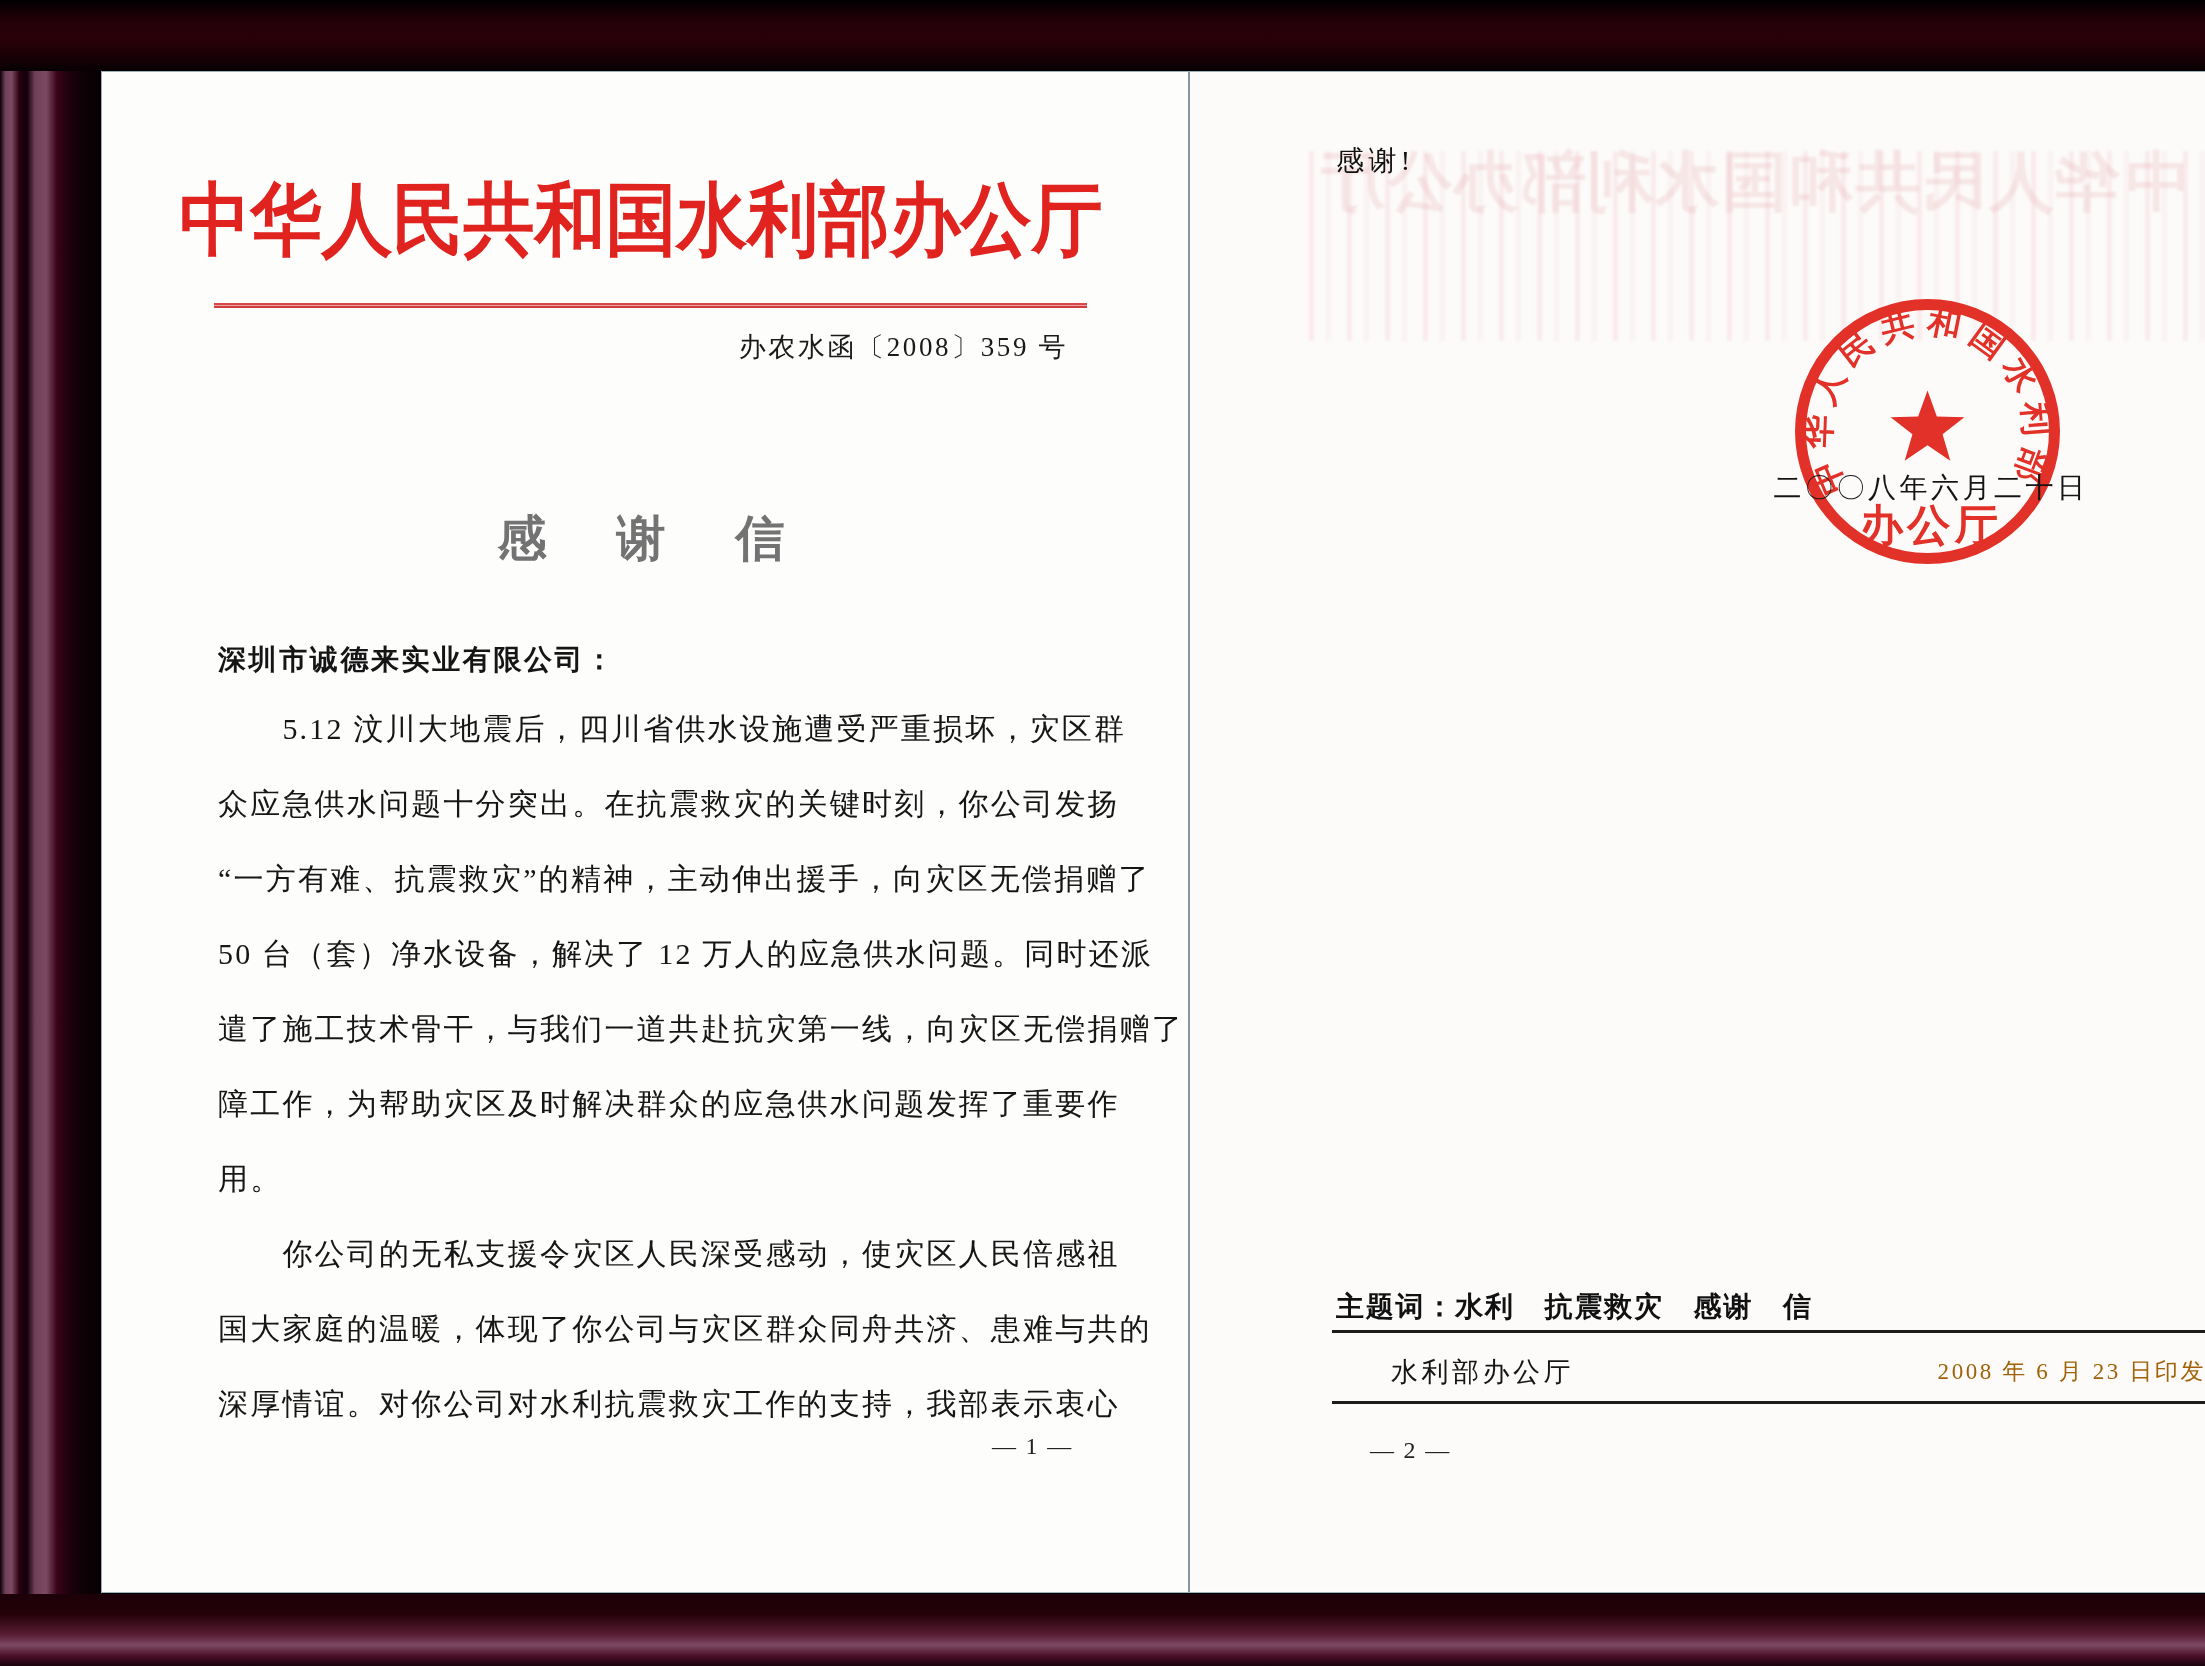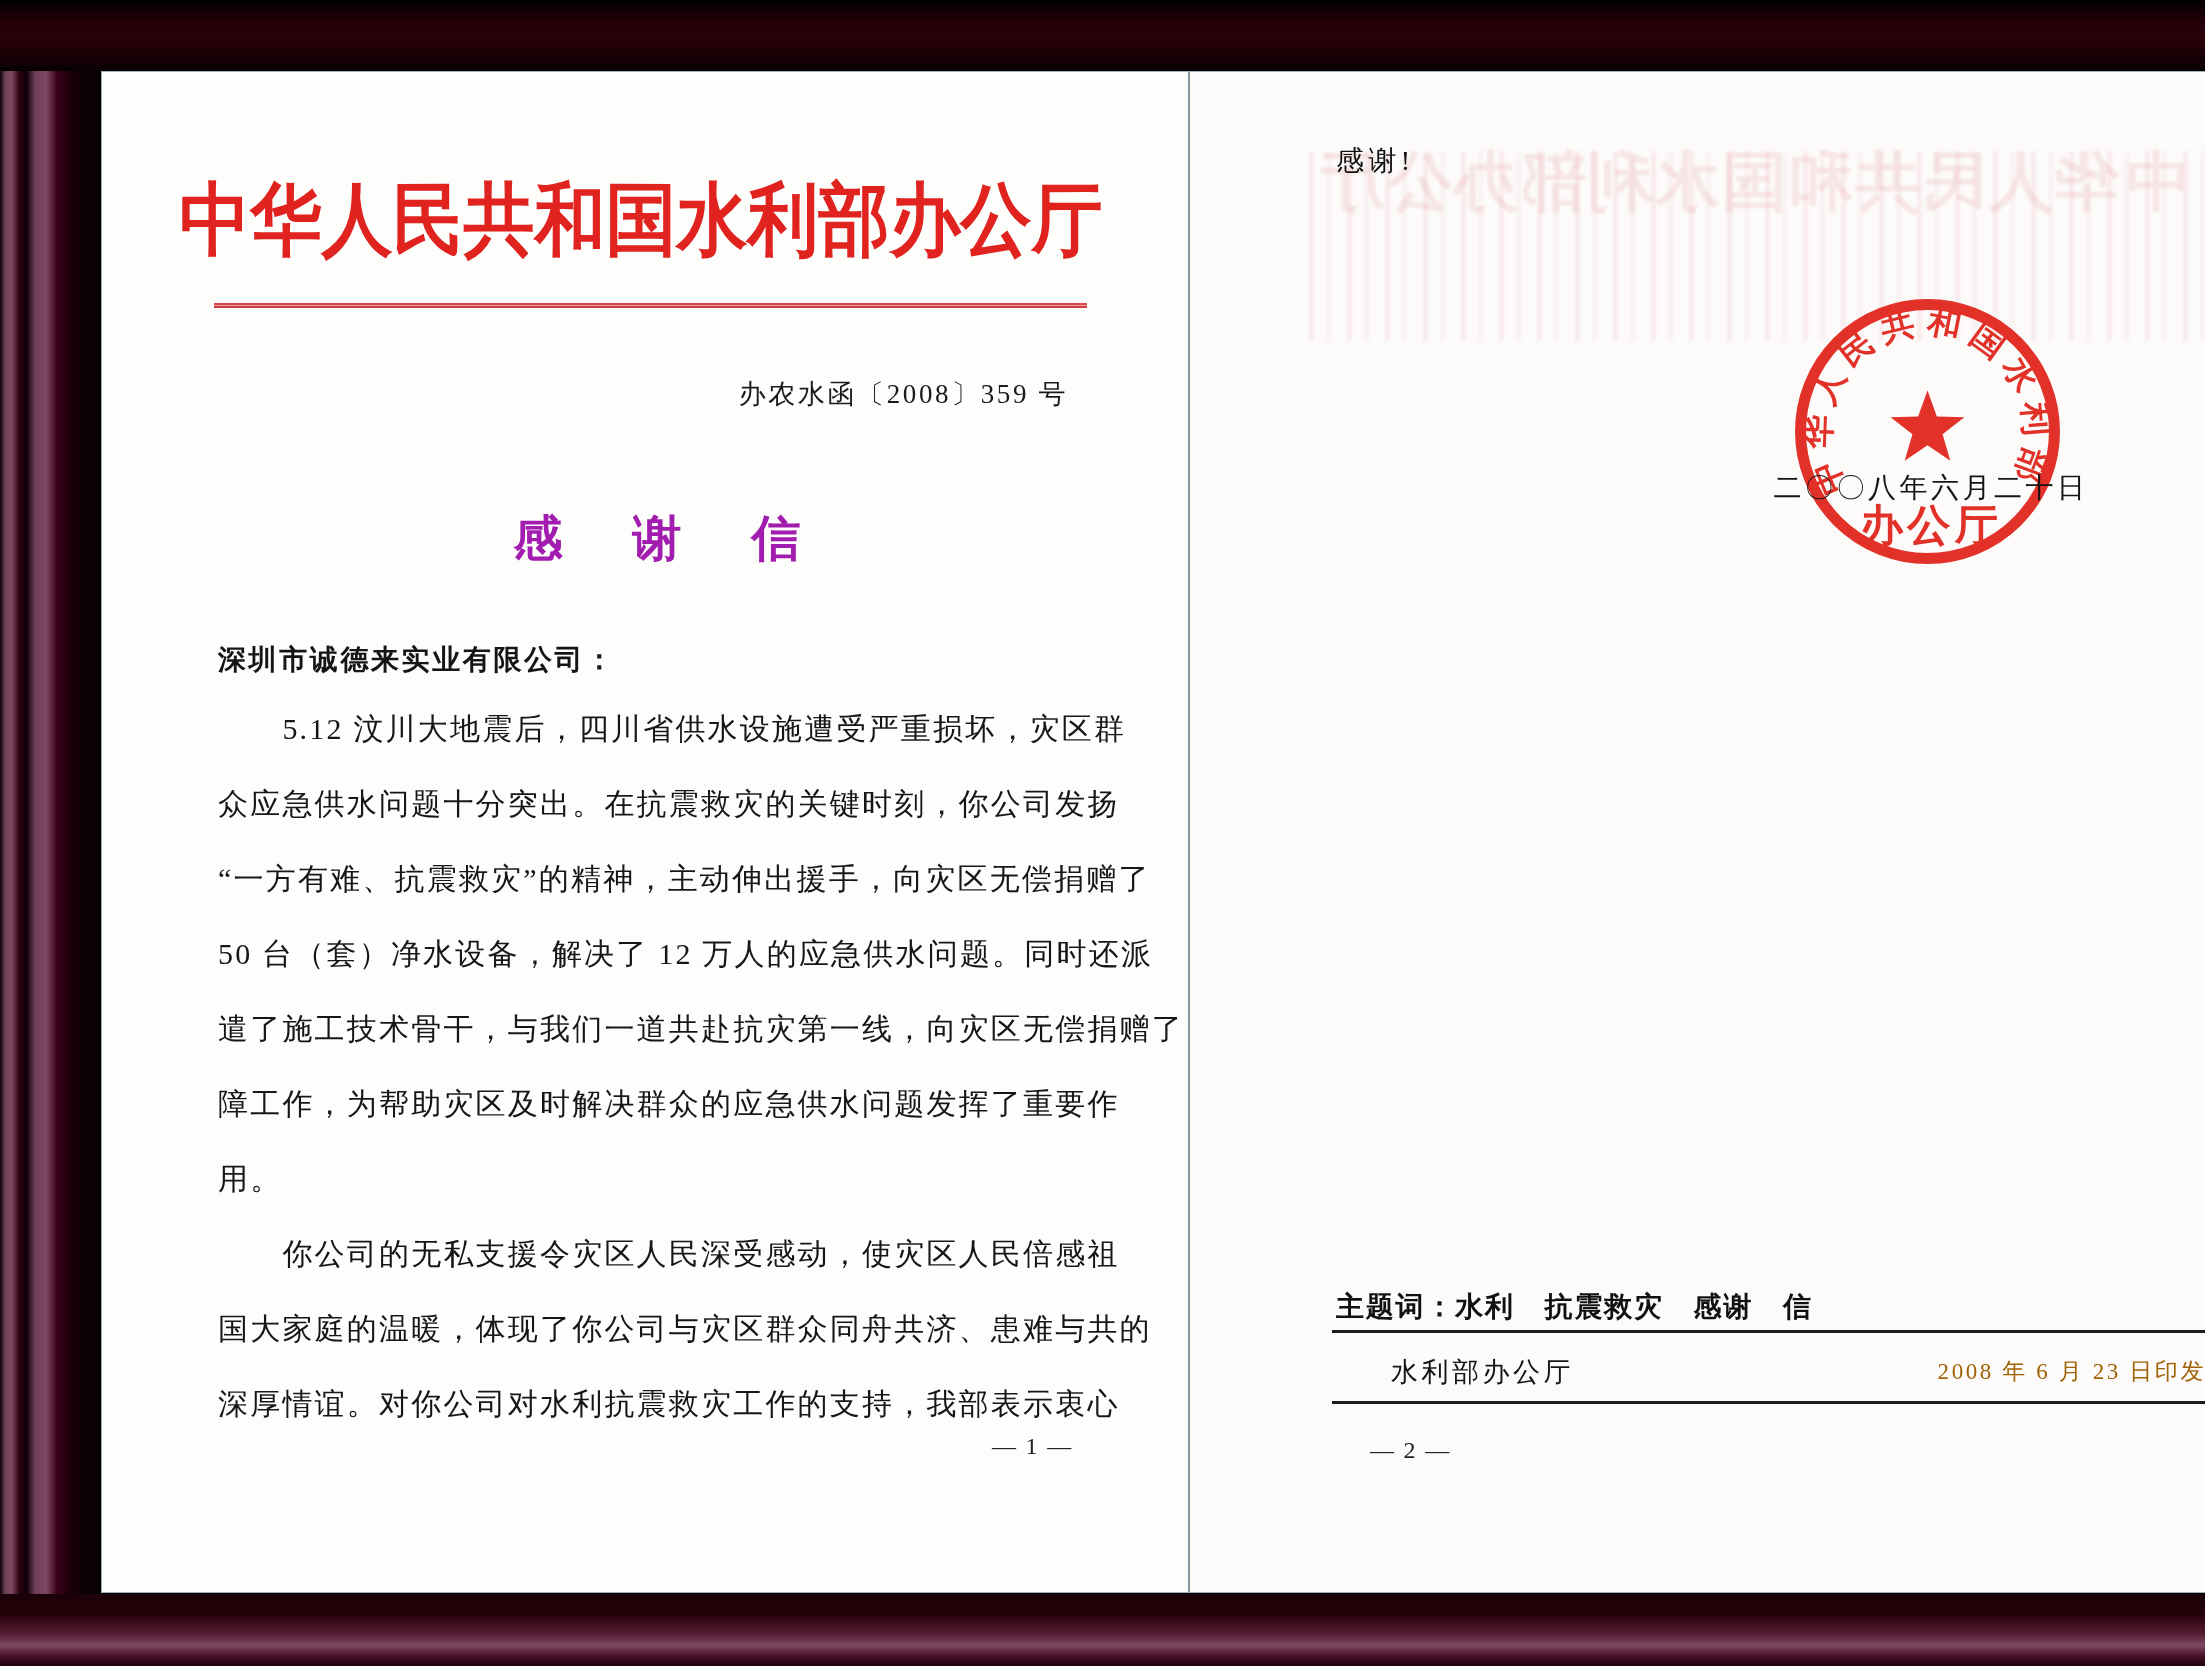--- a/index.html
+++ b/index.html
@@ -30,25 +30,25 @@
     position:absolute;top:104px;left:0;width:100%;text-align:center;
     font-size:71px;font-weight:bold;color:#e0231e;line-height:1.1;
     transform:scaleY(1.12);transform-origin:center top;letter-spacing:0px;white-space:nowrap;
   }
   .red-rule{
     position:absolute;top:231px;left:112px;width:873px;height:4.9px;
     background:linear-gradient(180deg,#d84848 0%,#d84848 34%,#f2b3b3 48%,#d13e3e 62%,#d13e3e 100%);
   }
   .doc-number{
     position:absolute;top:257px;right:112px;font-size:27px;color:#1a1a1a;
-    letter-spacing:2.6px;white-space:nowrap;margin-top:47px;
+    letter-spacing:2.6px;white-space:nowrap;
   }
   .letter-title{
-    position:absolute;top:434px;left:16px;width:100%;text-align:center;
-    font-size:49px;font-weight:bold;color:#a21caf;letter-spacing:70px;padding-left:70px;
+    position:absolute;top:434px;left:0;width:100%;text-align:center;
+    font-size:49px;font-weight:bold;color:#737373;letter-spacing:70px;padding-left:70px;
     box-sizing:border-box;white-space:nowrap;
   }
   .salutation{
     position:absolute;top:569px;left:116px;font-size:28px;font-weight:bold;
     color:#151515;letter-spacing:2.6px;white-space:pre;
   }
   .body-block{position:absolute;top:619px;left:116px;width:932px;}
   .body-line{
     height:75px;line-height:75px;font-size:30px;color:#161616;
     letter-spacing:2.2px;white-space:pre;

